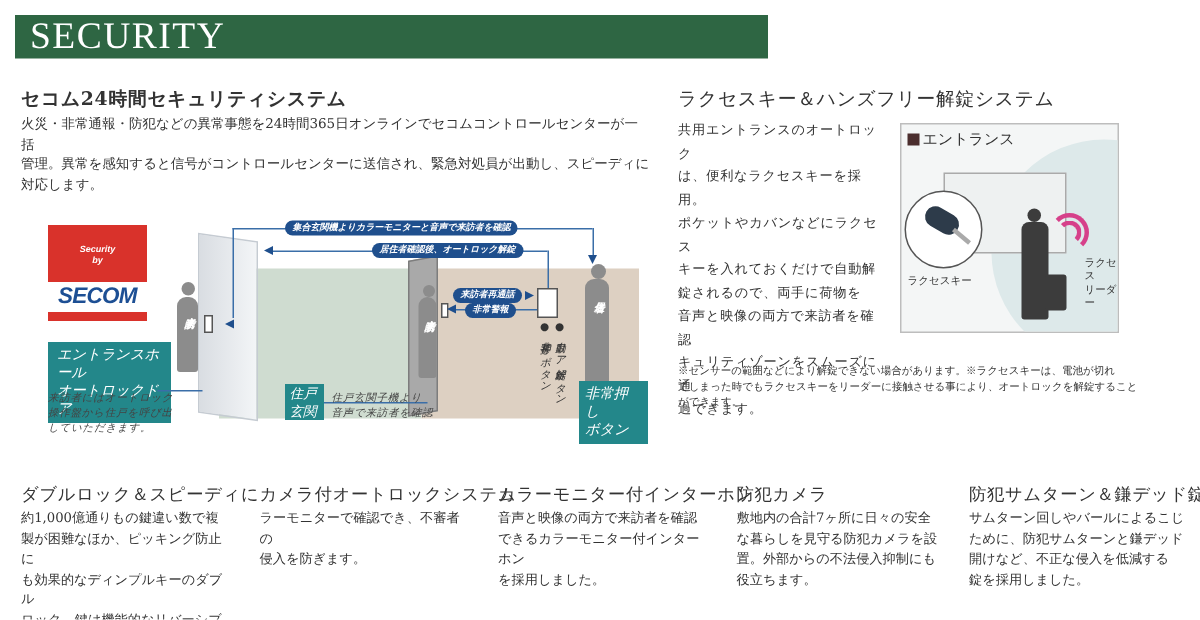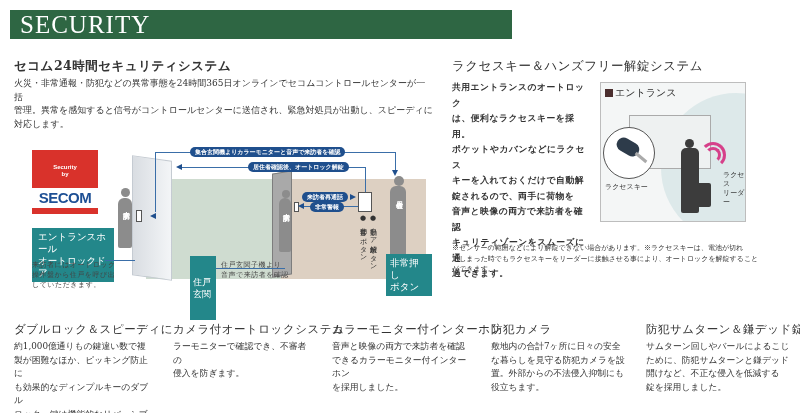--- a/index.html
+++ b/index.html
@@ -6,21 +6,21 @@
   html, body { width: 800px; height: 413px; background: #ffffff; overflow: hidden; }
   body { position: relative; font-family: "DejaVu Serif", "Liberation Serif", serif; color: #2a2a2a; }
 
   .banner { position: absolute; left: 10px; top: 10px; width: 502px; height: 29px; background: #2e6643; }
   .banner-title { position: absolute; left: 10px; top: 1px; font-family: "Liberation Serif", "DejaVu Serif", serif; font-size: 25px; letter-spacing: 1px; color: #ffffff; line-height: 28px; }
 
   .h2 { position: absolute; font-size: 12.5px; color: #333; letter-spacing: 0.5px; white-space: nowrap; }
   .p { position: absolute; font-size: 9.4px; line-height: 14.2px; color: #333; }
 
   
-  .diagram { position: absolute; left: 10px; top: 140px; width: 430px; height: 170px; }
+  .diagram { position: absolute; left: 10px; top: 140px; width: 430px; height: 170px; font-style: italic; }
   .secom-logo { position: absolute; left: 22px; top: 10px; width: 66px; height: 64px; background: #d9322b; }
   .secom-small { position: absolute; left: 0; top: 14px; width: 66px; text-align: center; font-family: "Liberation Sans", sans-serif; font-size: 6px; line-height: 7px; color: #fff; font-weight: bold; }
   .secom-white { position: absolute; left: 0; top: 38px; width: 66px; height: 20px; background: #fff; }
   .secom-name { position: absolute; left: 0; top: 38px; width: 66px; text-align: center; font-family: "Liberation Sans", sans-serif; font-weight: bold; font-size: 15px; line-height: 20px; color: #1d4f94; letter-spacing: -0.5px; }
   .secom-stripe { position: absolute; left: 0; top: 58px; width: 66px; height: 6px; background: #d9322b; }
 
   .teal-box { position: absolute; background: #23878a; color: #fff; font-family: "Liberation Sans", "DejaVu Sans", sans-serif; font-size: 9.5px; line-height: 12px; padding: 3px 6px; }
   .cap { position: absolute; font-family: "DejaVu Sans", sans-serif; font-size: 7px; line-height: 10px; color: #444; letter-spacing: 0.5px; }
 
   .wall-green { position: absolute; left: 136px; top: 39px; width: 135px; height: 100px; background: #cfdcd0; }
@@ -124,37 +124,37 @@
   <div class="arrow-right" style="left:340px; top:54px;"></div>
   <div class="line" style="left:292px; top:66px; width:56px; height:1px;"></div>
   <div class="arrow-left" style="left:288px; top:63px;"></div>
   <div class="pill" style="left:300px; top:62px;">非常警報</div>
 
   <div class="v-text" style="left:348px; top:74px;">●非常押しボタン</div>
   <div class="v-text" style="left:358px; top:74px;">●自動ドア解錠ボタン</div>
 
   <div class="line" style="left:95px; top:120px; width:30px; height:1px;"></div>
   <div class="line" style="left:205px; top:128px; width:70px; height:1px;"></div>
-  <div class="teal-box" style="left:180px; top:116px; width:26px; padding:20px 3px; font-size:9px;">
+  <div class="teal-box" style="left:180px; top:116px; width:26px; padding:0 3px; font-size:9px;">
     <div>住戸</div>
     <div>玄関</div>
   </div>
   <div class="cap" style="left:211px; top:120px;">
     <div>住戸玄関子機より</div>
     <div>音声で来訪者を確認</div>
   </div>
 
   <div class="teal-box" style="left:376px; top:114px; width:46px; padding:3px 4px;">
     <div>非常押し</div>
     <div>ボタン</div>
   </div>
 </div>
 
 <div class="h2" style="left:452px; top:58px;">ラクセスキー＆ハンズフリー解錠システム</div>
-<div class="p" style="left:452px; top:80px; width:140px; font-size:8.8px; line-height:15.5px; letter-spacing:0.5px;font-weight:bold;">
+<div class="p" style="left:452px; top:80px; width:140px; font-size:8.8px; line-height:15.5px; letter-spacing:0.5px;">
   <div>共用エントランスのオートロック</div>
   <div>は、便利なラクセスキーを採用。</div>
   <div>ポケットやカバンなどにラクセス</div>
   <div>キーを入れておくだけで自動解</div>
   <div>錠されるので、両手に荷物を</div>
   <div>音声と映像の両方で来訪者を確認</div>
   <div>キュリティゾーンをスムーズに通</div>
   <div>過できます。</div>
 </div>
 

